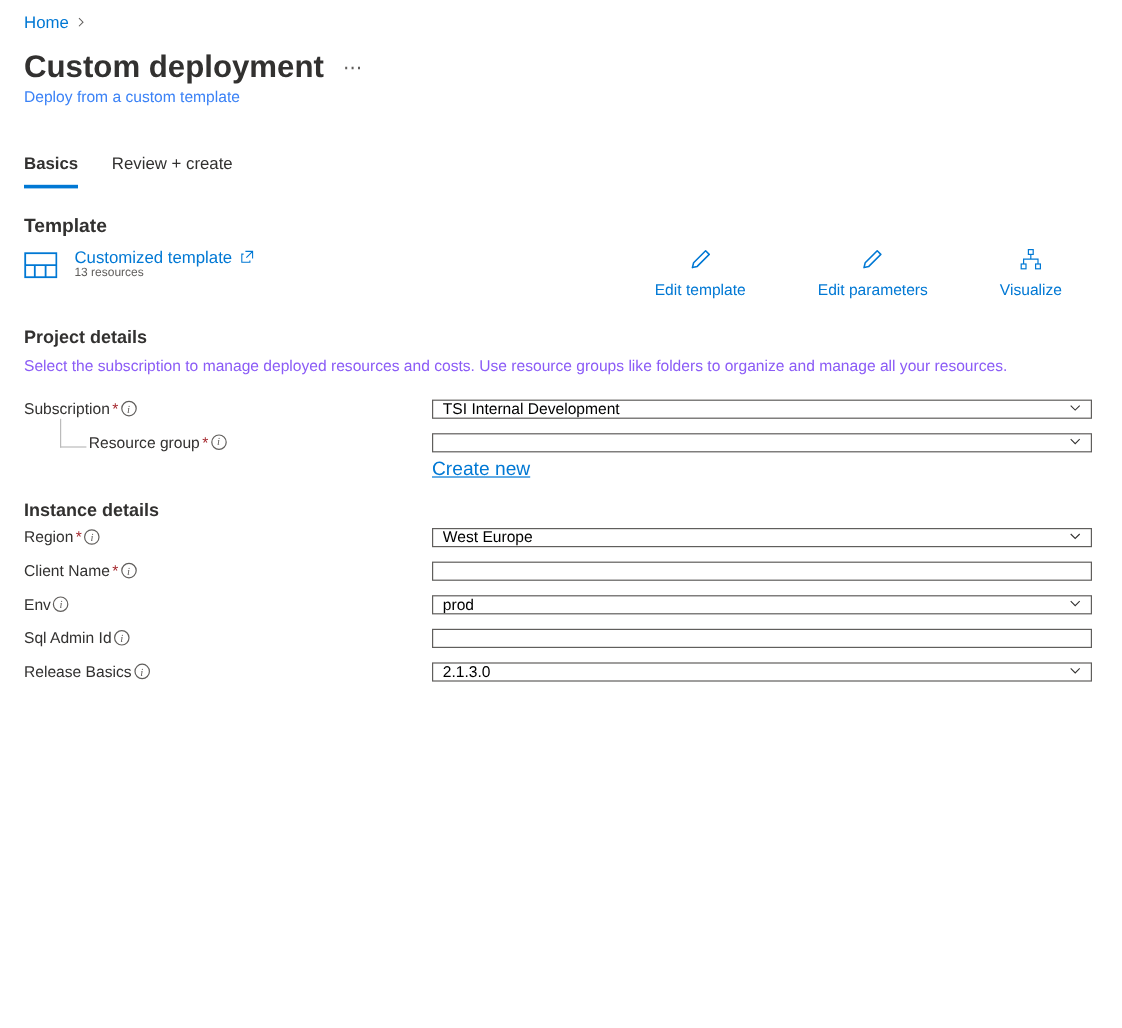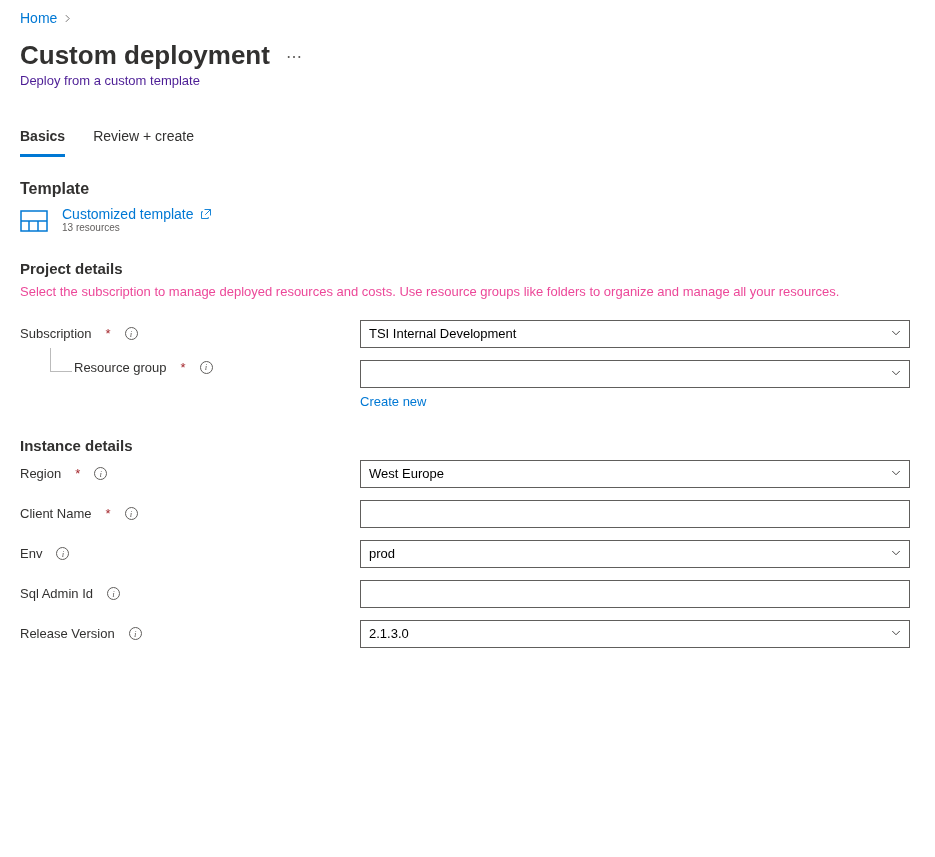--- a/index.html
+++ b/index.html
@@ -10,48 +10,48 @@
       background: #fff;
       padding: 10px 20px;
       width: 935px;
     }
     a { color: #0078d4; text-decoration: none; }
     .breadcrumb { display: flex; align-items: flex-start; gap: 6px; margin-bottom: 14px; font-size: 14px; }
     .breadcrumb-sep { color: #605e5c; }
     h1 { font-size: 26px; font-weight: 600; margin-bottom: 2px; display: inline-block; }
     .title-row { display: flex; align-items: center; gap: 16px; }
     .ellipsis { color: #605e5c; font-size: 16px; cursor: pointer; }
-    .subtitle { color: #4c1d95; font-size: 13px; margin-bottom: 34px; }
+    .subtitle { color: #3b82f6; font-size: 13px; margin-bottom: 34px; }
     .tabs { display: flex; gap: 28px; border-bottom: 1px solid transparent; margin-bottom: 22px; }
     .tab { padding: 6px 0 10px 0; font-size: 14px; cursor: pointer; }
     .tab.active { font-weight: 700; border-bottom: 3px solid #0078d4; }
     h2.sec { font-size: 16px; font-weight: 600; margin-bottom: 8px; }
     h2.sub { font-size: 15px; font-weight: 600; margin-bottom: 6px; margin-top: 8px; }
     .tpl-row { display: flex; align-items: flex-start; gap: 14px; margin-bottom: 24px; flex-wrap: wrap; }
     .tpl-left { display: flex; align-items: flex-start; gap: 14px; flex: 0 0 auto; min-width: 320px;}
     .tpl-icon { width: 28px; height: 28px; margin-top: 2px;}
     .tpl-link { display: flex; align-items: center; gap: 6px; font-size: 14px; }
     .tpl-sub { color: #605e5c; font-size: 10px; }
     .tpl-actions { display: flex; gap: 60px; margin-left: auto; padding-right: 30px;}
     .action { display: flex; flex-direction: column; align-items: center; gap: 8px; cursor: pointer; color: #0078d4; font-size: 13px; }
     .action svg { width: 20px; height: 20px; }
-    .desc { color: #ec4899; font-size: 13px; margin-bottom: 18px; max-width: 860px; line-height: 1.45; }
+    .desc { color: #8b5cf6; font-size: 13px; margin-bottom: 18px; max-width: 860px; line-height: 1.45; }
     .form-row { display: flex; align-items: center; margin-bottom: 12px; }
     .form-row.top { align-items: flex-start; }
-    .label-col { width: 340px; font-size: 13px; display: flex; align-items: center; gap: 14px; text-align: center; }
+    .label-col { width: 340px; font-size: 13px; display: flex; align-items: center; gap: 2px; text-align: center; }
     .label-col.indent { padding-left: 54px; position: relative;}
     .indent-line { position: absolute; left: 30px; top: -12px; width: 22px; height: 24px; border-left: 1px solid #bbb; border-bottom: 1px solid #bbb; }
     .req { color: #a4262c; }
     .info { width: 13px; height: 13px; border: 1px solid #605e5c; border-radius: 50%; display: inline-flex; align-items: center; justify-content: center; font-size: 9px; color: #605e5c; font-style: italic; cursor: pointer; font-family: serif;}
     .field-col { flex: 1; max-width: 550px; }
-    .input, .select { width: 100%; height: 28px; border: 1px solid #605e5c; padding: 0 8px; font-size: 13px; font-family: inherit; background: #fff; }
+    .input, .select { width: 100%; height: 16px; border: 1px solid #605e5c; padding: 0 8px; font-size: 13px; font-family: inherit; background: #fff; }
     .select-wrap { position: relative; }
     .select-wrap .chev { position: absolute; right: 8px; top: 50%; transform: translateY(-50%); pointer-events: none; color: #323130; }
     .select { padding-right: 28px; appearance: none; -webkit-appearance: none; }
-    .link-below { display: inline-block; margin-top: 6px; font-size: 13px; }
+    .link-below { display: inline-block; margin-top: 6px; font-size: 16px; text-decoration: underline; }
     .ext-icon { width: 12px; height: 12px; }
   </style>
 </head>
 <body>
 
 <div class="breadcrumb">
   <a href="#">Home</a>
   <span class="breadcrumb-sep">
     <svg width="9" height="9" viewBox="0 0 16 16">
         <path d="M5 2l6 6-6 6" stroke="#605e5c" stroke-width="1.5" fill="none"></path>
@@ -83,20 +83,43 @@
     <div>
       <a href="#" class="tpl-link">
         <span>Customized template</span>
         <svg class="ext-icon" viewBox="0 0 16 16">
             <path d="M6 2h8v8M14 2L7 9M11 12v2H2V5h2" stroke="#0078d4" stroke-width="1.2" fill="none"></path>
           </svg>
       </a>
       <div class="tpl-sub">13 resources</div>
     </div>
   </div>
+  <div class="tpl-actions">
+    <div class="action">
+      <svg viewBox="0 0 20 20">
+          <path d="M14 3l3 3L7 16l-4 1 1-4z" stroke="#0078d4" stroke-width="1.3" fill="none" stroke-linejoin="round"></path>
+        </svg>
+      <span>Edit template</span>
+    </div>
+    <div class="action">
+      <svg viewBox="0 0 20 20">
+          <path d="M14 3l3 3L7 16l-4 1 1-4z" stroke="#0078d4" stroke-width="1.3" fill="none" stroke-linejoin="round"></path>
+        </svg>
+      <span>Edit parameters</span>
+    </div>
+    <div class="action">
+      <svg viewBox="0 0 20 20">
+        <rect x="8" y="2" width="4" height="4" stroke="#0078d4" fill="none"></rect>
+        <rect x="2" y="14" width="4" height="4" stroke="#0078d4" fill="none"></rect>
+        <rect x="14" y="14" width="4" height="4" stroke="#0078d4" fill="none"></rect>
+        <path d="M10 6v4M10 10H4v4M10 10h6v4" stroke="#0078d4" fill="none"></path>
+      </svg>
+      <span>Visualize</span>
+    </div>
+  </div>
 </div>
 
 <h2 class="sub">Project details</h2>
 <p class="desc">Select the subscription to manage deployed resources and costs. Use resource groups like folders to organize and manage all your resources.</p>
 
 <div class="form-row">
   <div class="label-col">
     <span>Subscription</span>
     <span class="req">*</span>
     <span class="info">i</span>
@@ -122,21 +145,21 @@
     <div class="select-wrap">
       <input class="select" readonly="" value="" style="">
       <span class="chev"><svg width="12" height="12" viewBox="0 0 16 16">
             <path d="M3 6l5 5 5-5" stroke="#323130" stroke-width="1.2" fill="none"></path>
           </svg></span>
     </div>
     <a href="#" class="link-below">Create new</a>
   </div>
 </div>
 
-<h2 class="sub" style="margin-top:28px">Instance details</h2>
+<h2 class="sub" style="margin-top:16px">Instance details</h2>
 
 <div class="form-row">
   <div class="label-col">
     <span>Region</span>
     <span class="req">*</span>
     <span class="info">i</span>
   </div>
   <div class="field-col">
     <div class="select-wrap">
       <input class="select" readonly="" value="West Europe" style="">
@@ -178,21 +201,21 @@
     <span>Sql Admin Id</span>
     <span class="info">i</span>
   </div>
   <div class="field-col">
     <input class="input" value="" style="">
   </div>
 </div>
 
 <div class="form-row">
   <div class="label-col">
-    <span>Release Version</span>
+    <span>Release Basics</span>
     <span class="info">i</span>
   </div>
   <div class="field-col">
     <div class="select-wrap">
       <input class="select" readonly="" value="2.1.3.0" style="">
       <span class="chev"><svg width="12" height="12" viewBox="0 0 16 16">
             <path d="M3 6l5 5 5-5" stroke="#323130" stroke-width="1.2" fill="none"></path>
           </svg></span>
     </div>
   </div>

